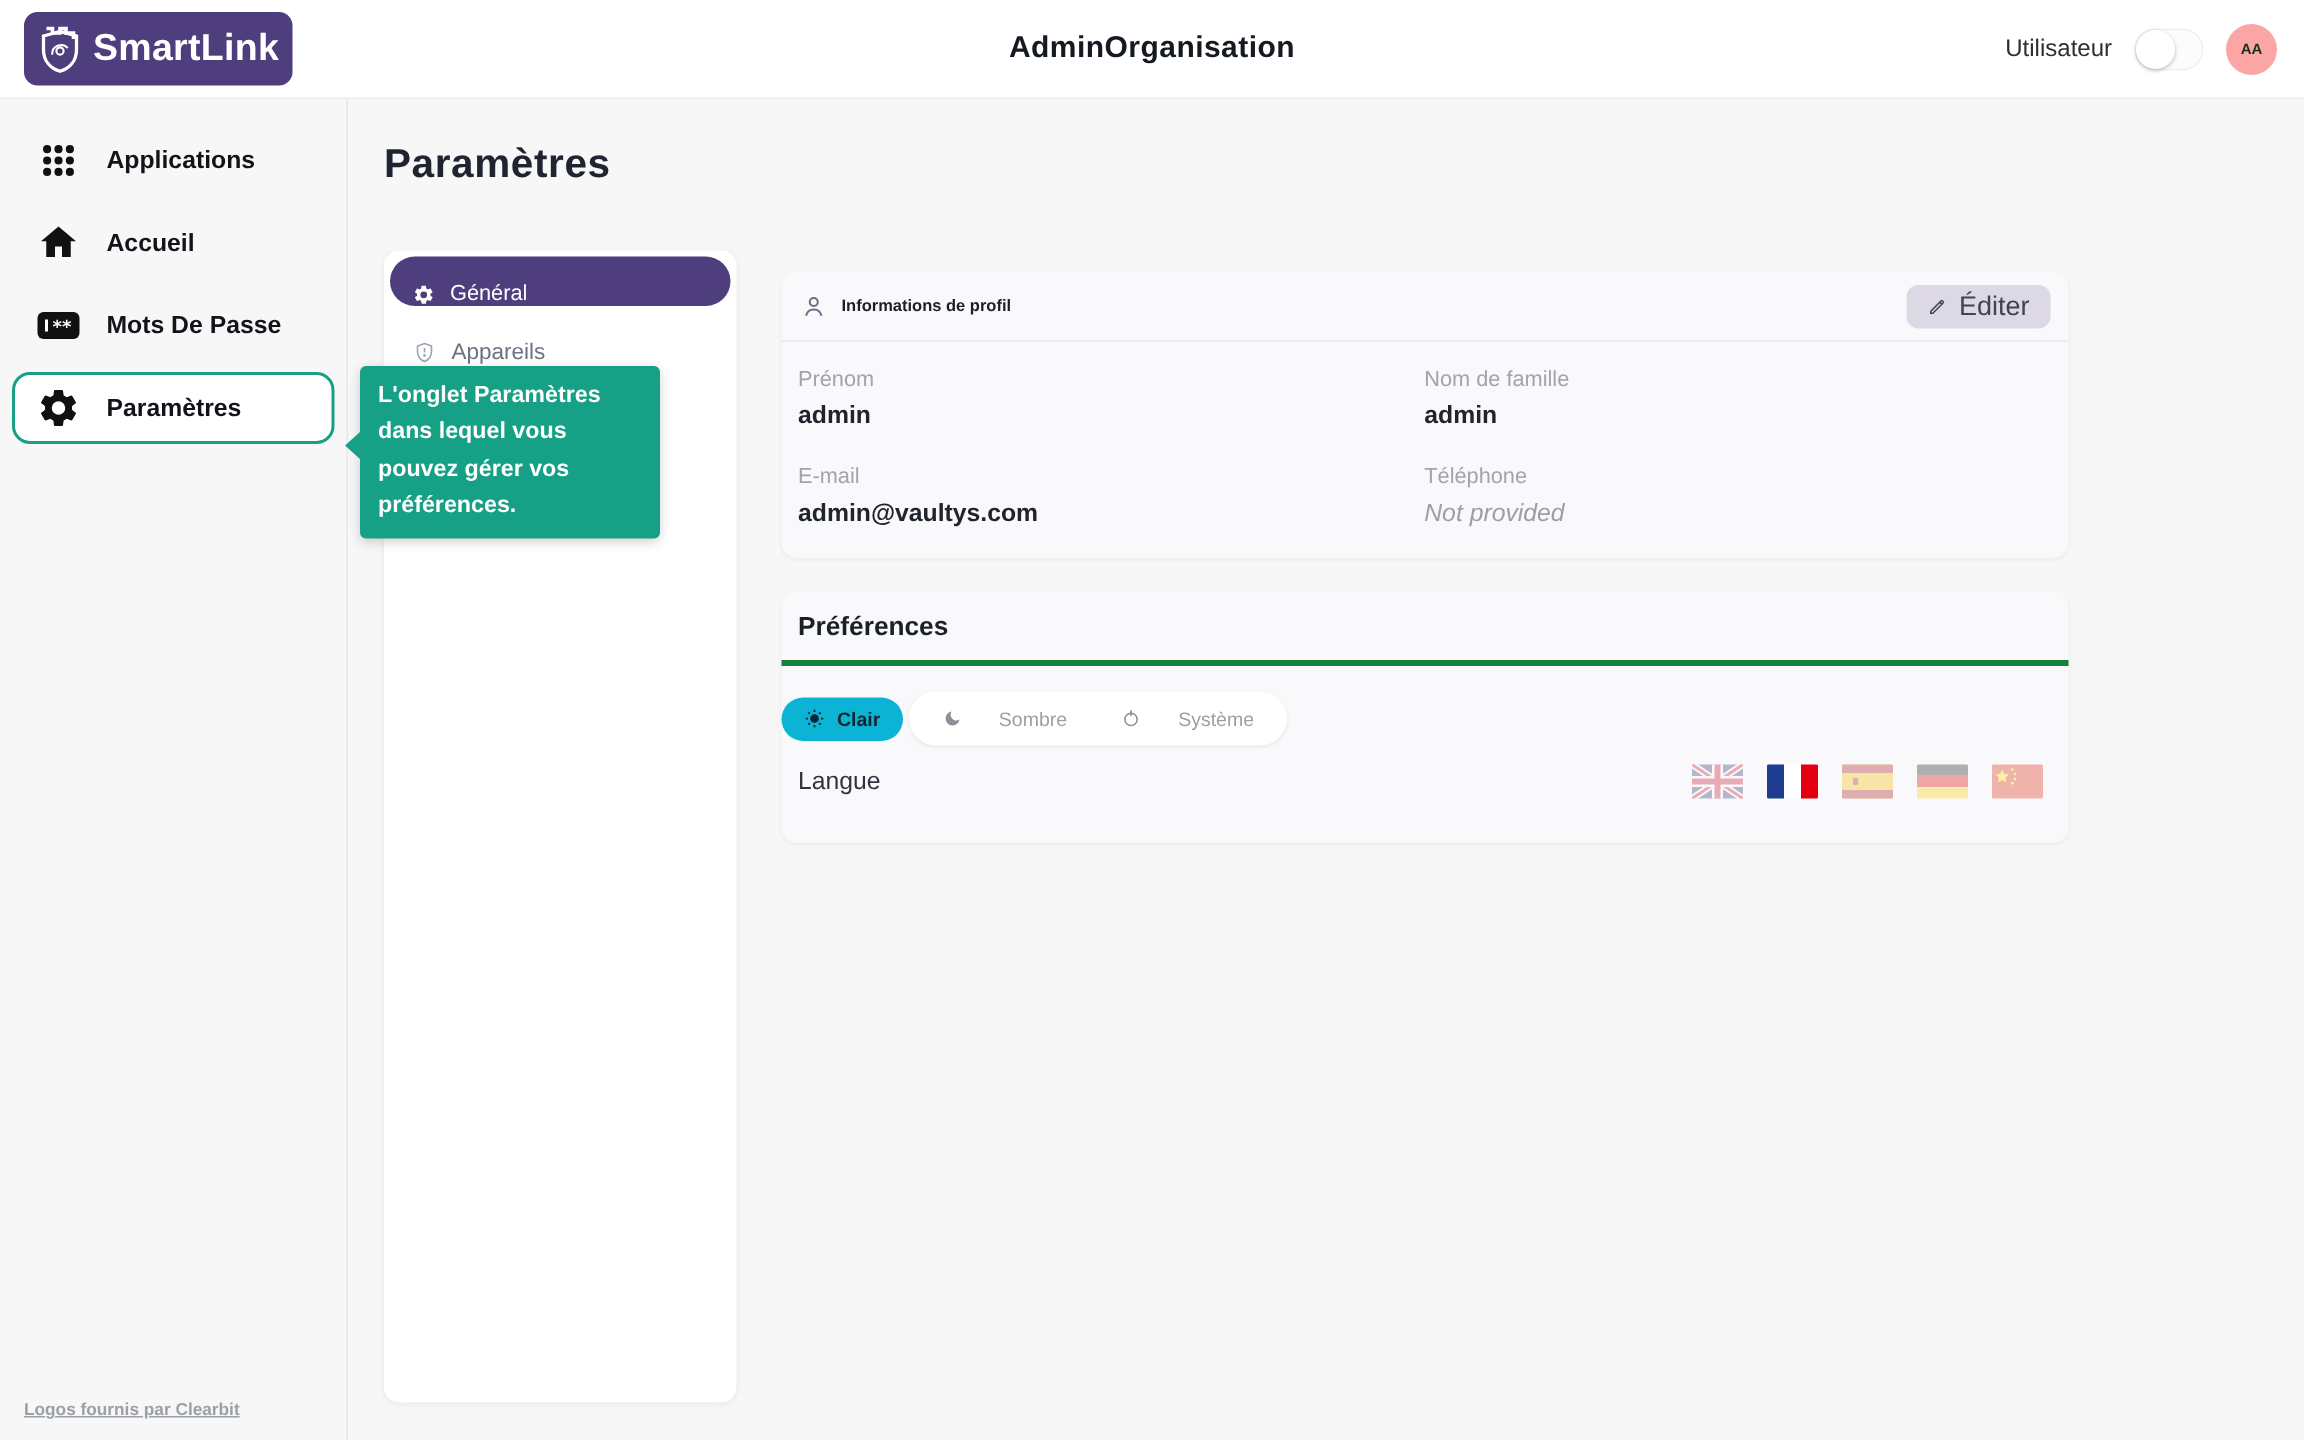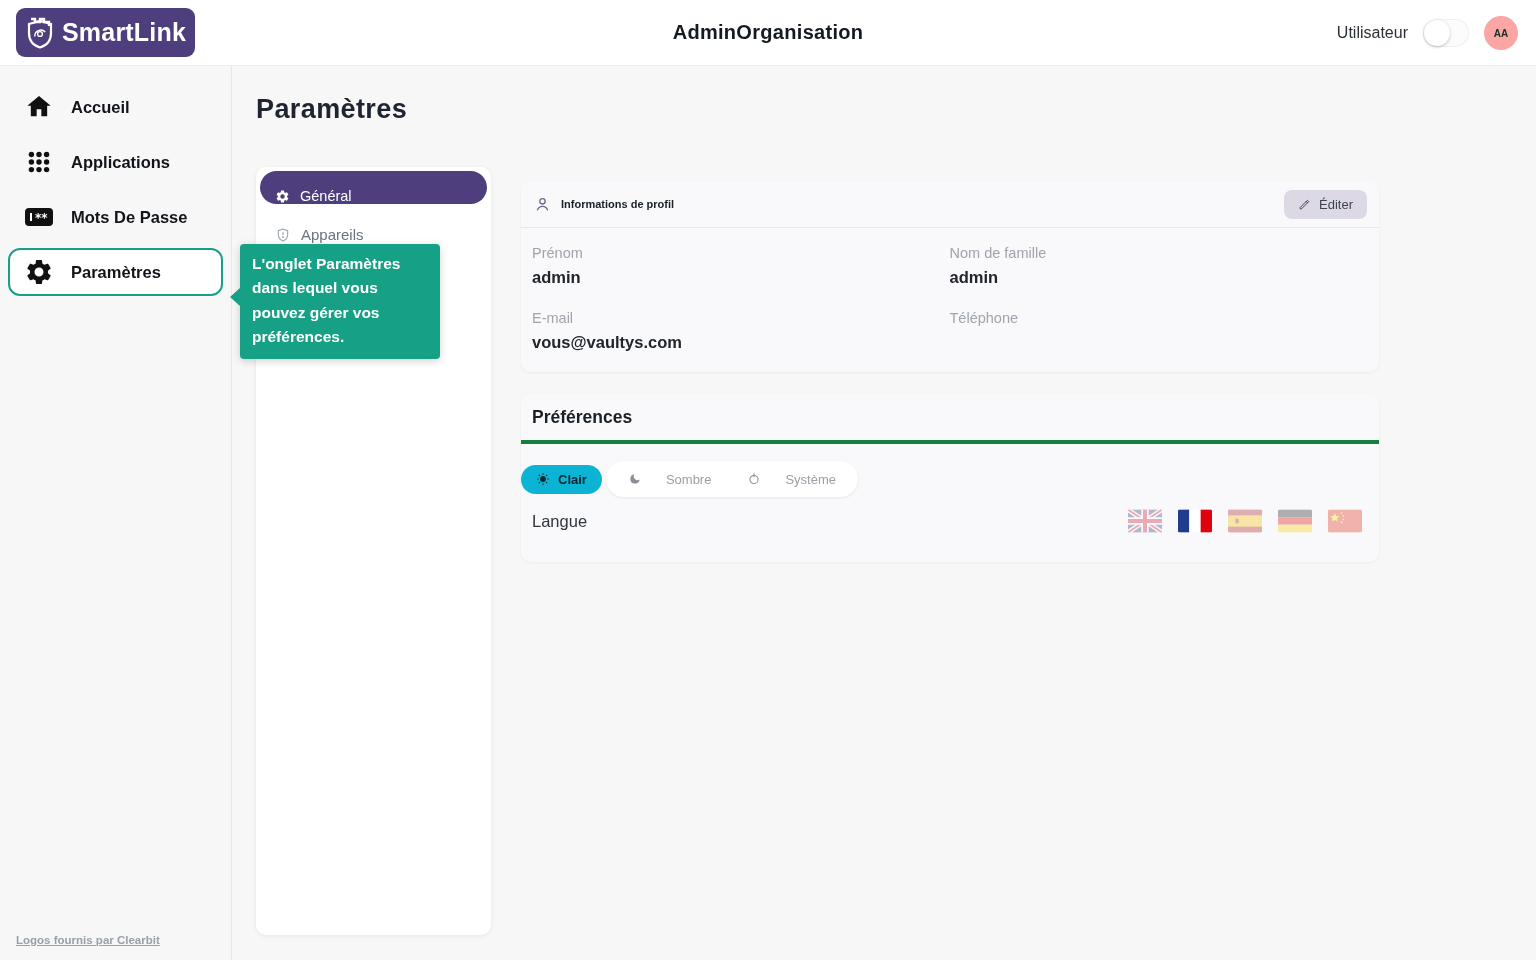--- a/index.html
+++ b/index.html
@@ -118,21 +118,21 @@
 
   .card-header{
     height:47px; display:flex; align-items:center;
     padding:0 12px 0 12px; border-bottom:1px solid #e8e8ec;
   }
   .card-title{ font-size:11px; font-weight:800; color:#1b2027; display:flex; align-items:center; gap:9px; }
   .edit-btn{
     margin-left:auto; height:29px; padding:0 14px;
     background:#dcd9e4; border:none; border-radius:8px;
     display:flex; align-items:center; gap:8px;
-    font-family:inherit; font-size:13px; color:#3f4450; cursor:pointer;
+    font-family:inherit; font-size:18px; color:#3f4450; cursor:pointer;
   }
 
   .card-body{
     display:grid; grid-template-columns:1fr 1fr;
     padding:17px 12px 0 11px; row-gap:23px;
   }
   .field-label{ font-size:14.5px; color:#a0a4ad; margin-bottom:7px; }
   .field-value{ font-size:16.5px; font-weight:700; color:#20242c; }
   .field-value.empty{ font-style:italic; font-weight:400; color:#9aa0a6; }
 
@@ -192,46 +192,46 @@
   <div class="header-right">
     <span class="user-label">Utilisateur</span>
     <div class="toggle">
       <div class="toggle-knob"></div>
     </div>
     <div class="avatar">AA</div>
   </div>
 </div>
 
 <div class="sidebar">
-  <div class="side-item">
-    <span class="side-icon">
-      <svg width="28" height="28" viewBox="0 0 24 24">
-          <path d="M10 20v-6h4v6h5v-9h3L12 2.5 2 11h3v9z" fill="#111"></path>
-        </svg>
-    </span>
-    <span>Accueil</span>
-  </div>
   <div class="side-item">
     <span class="side-icon">
       <svg width="26" height="26" viewBox="0 0 24 24" fill="#111">
         <circle cx="5" cy="5" r="2.5"></circle>
           <circle cx="12" cy="5" r="2.5"></circle>
           <circle cx="19" cy="5" r="2.5"></circle>
         <circle cx="5" cy="12" r="2.5"></circle>
           <circle cx="12" cy="12" r="2.5"></circle>
           <circle cx="19" cy="12" r="2.5"></circle>
         <circle cx="5" cy="19" r="2.5"></circle>
           <circle cx="12" cy="19" r="2.5"></circle>
           <circle cx="19" cy="19" r="2.5"></circle>
       </svg>
     </span>
     <span>Applications</span>
   </div>
   <div class="side-item">
     <span class="side-icon">
+      <svg width="28" height="28" viewBox="0 0 24 24">
+          <path d="M10 20v-6h4v6h5v-9h3L12 2.5 2 11h3v9z" fill="#111"></path>
+        </svg>
+    </span>
+    <span>Accueil</span>
+  </div>
+  <div class="side-item">
+    <span class="side-icon">
       <svg width="30" height="24" viewBox="0 0 30 24">
         <rect x="1" y="3" width="28" height="18" rx="4" fill="#111"></rect>
         <rect x="6" y="8" width="2" height="8" fill="#fff"></rect>
         <text x="11" y="17" font-size="12" font-weight="bold" fill="#fff" font-family="DejaVu Sans, sans-serif">**</text>
       </svg>
     </span>
     <span>Mots De Passe</span>
   </div>
   <div class="side-item active">
     <span class="side-icon">
@@ -301,24 +301,25 @@
       <div>
         <div class="field-label">Prénom</div>
         <div class="field-value">admin</div>
       </div>
       <div>
         <div class="field-label">Nom de famille</div>
         <div class="field-value">admin</div>
       </div>
       <div>
         <div class="field-label">E-mail</div>
-        <div class="field-value">vous@vaultys.com</div>
+        <div class="field-value">admin@vaultys.com</div>
       </div>
       <div>
         <div class="field-label">Téléphone</div>
+        <div class="field-value empty">Not provided</div>
       </div>
     </div>
   </div>
 
   <div class="card prefs-card">
     <div class="prefs-header">Préférences</div>
 
     <div class="theme-row">
       <div class="theme-wrap">
         <button class="btn-clair">

